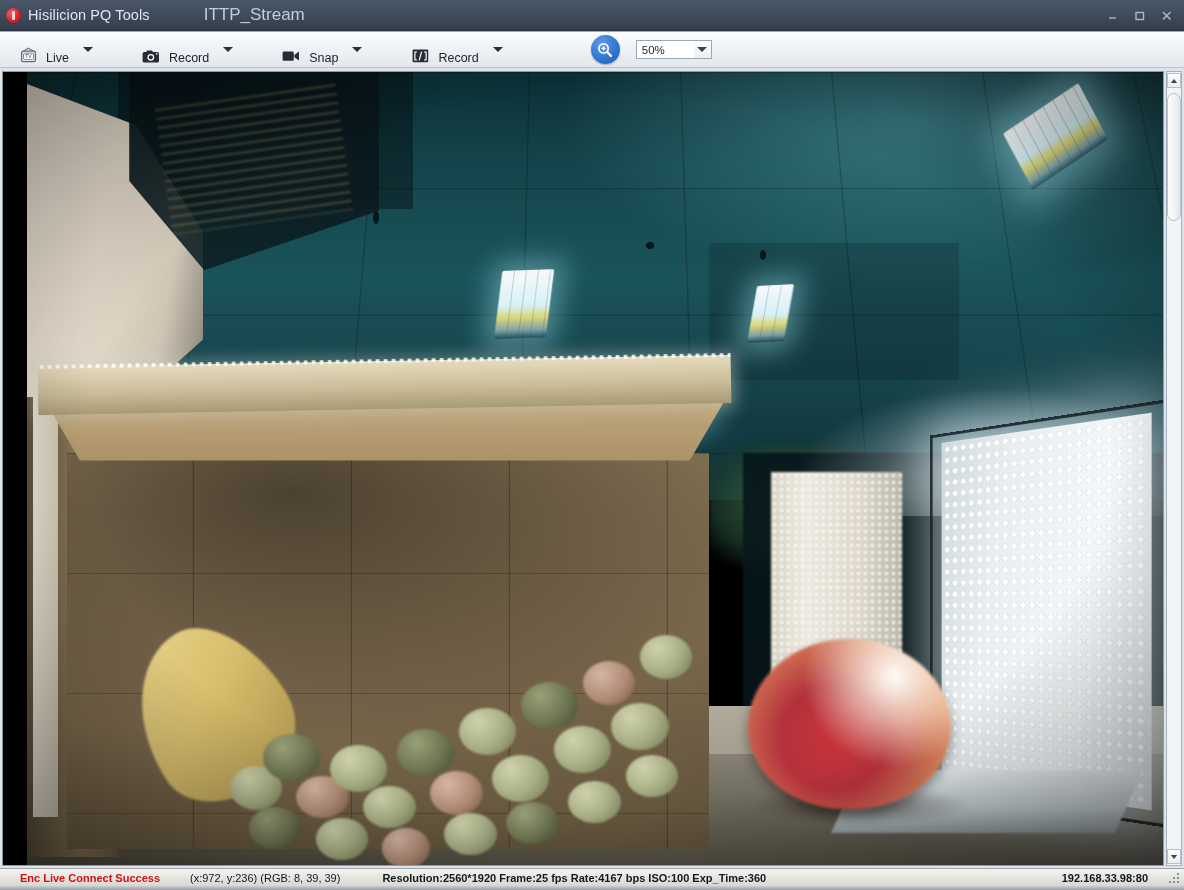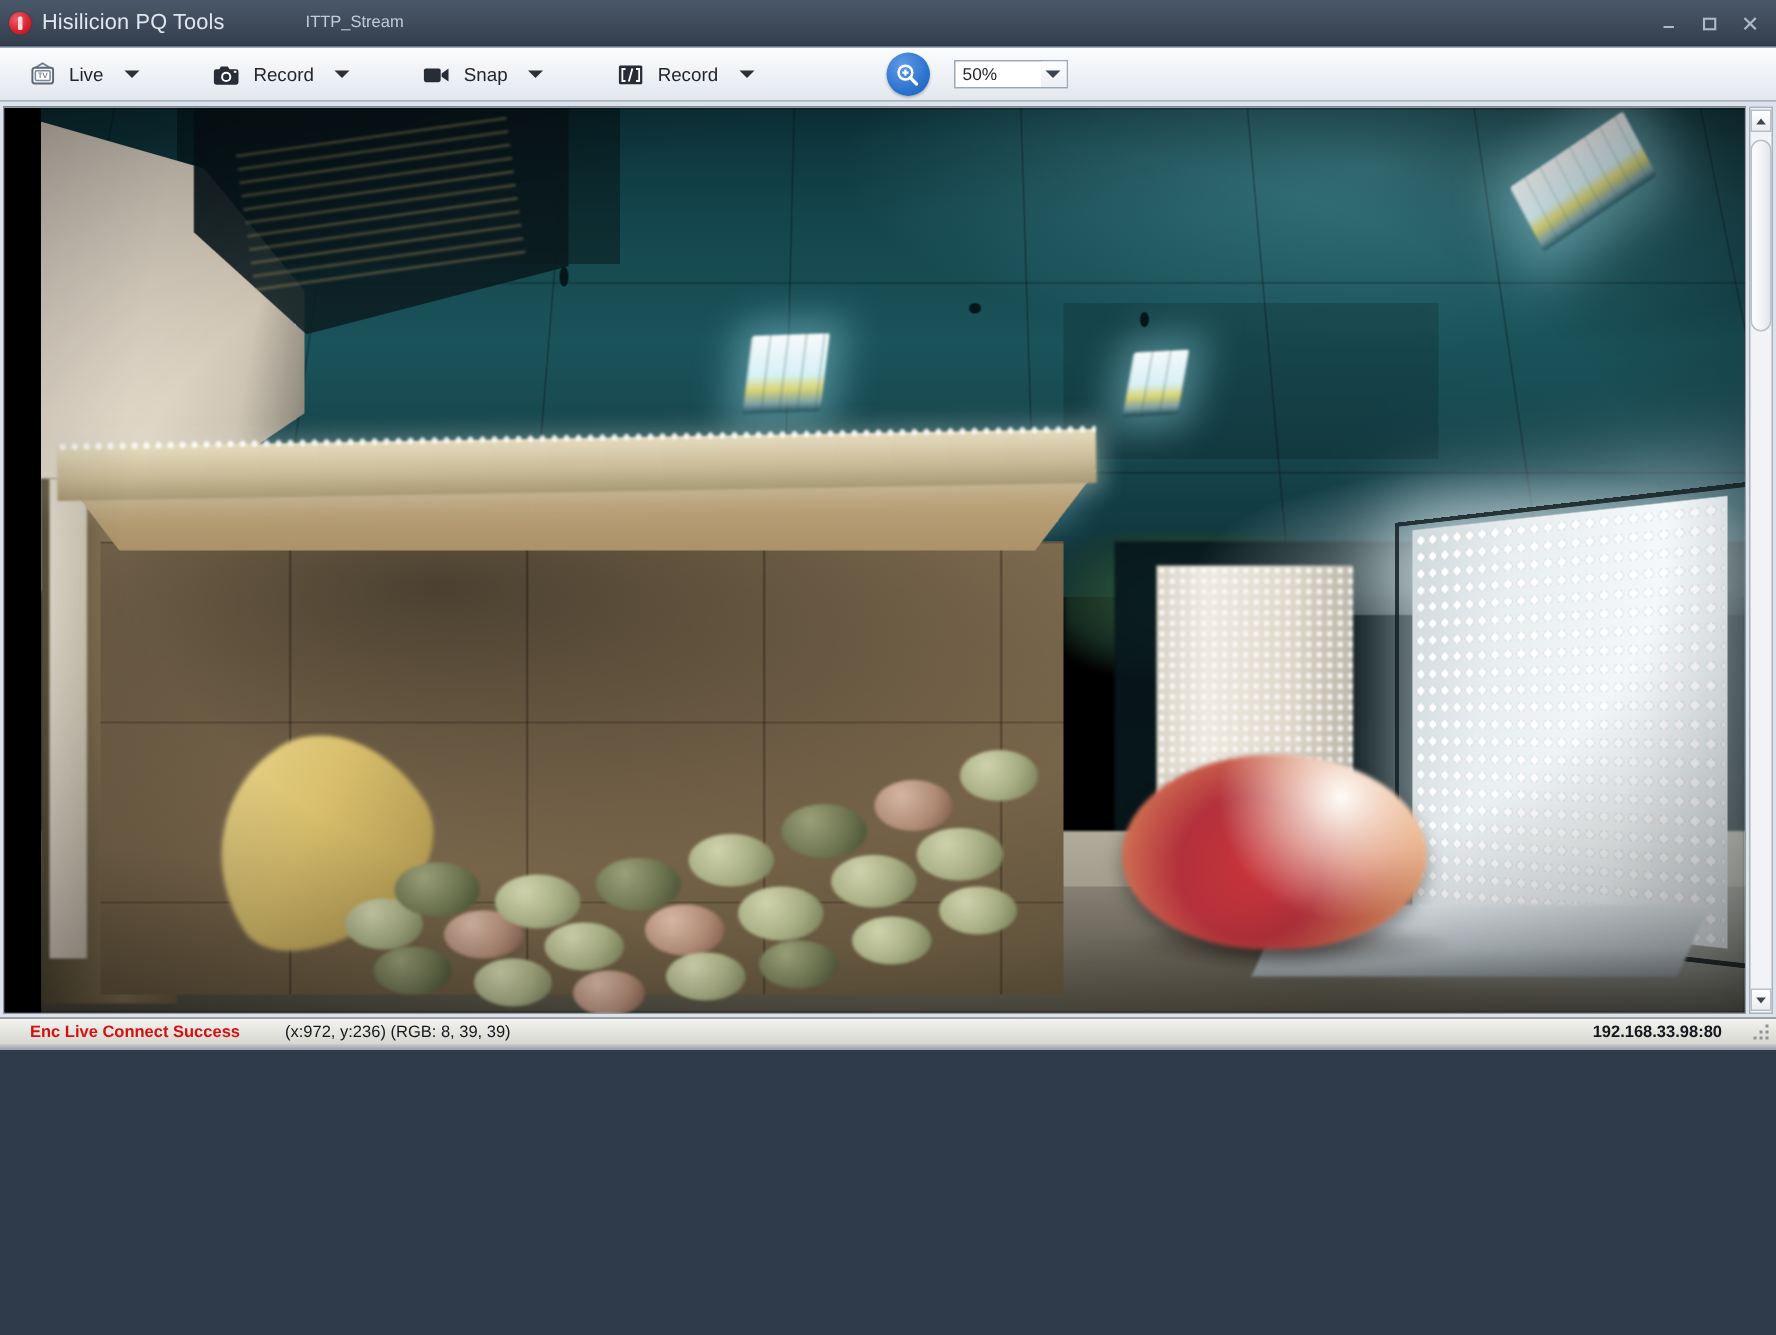--- a/index.html
+++ b/index.html
@@ -7,21 +7,21 @@
   html, body {
     width: 1184px;
     height: 890px;
     overflow: hidden;
     font-family: "Liberation Sans", sans-serif;
     background: #2f3a4a;
   }
 
   #app {
     width: 1184px;
-    height: 700px;
+    height: 890px;
     position: relative;
     display: flex;
     flex-direction: column;
     background: linear-gradient(180deg, #4a5668 0%, #3c4757 50%, #323d4c 100%);
   }
 
   
   .titlebar {
     height: 31px;
     flex: 0 0 31px;
@@ -50,21 +50,21 @@
   }
   .app-title {
     margin-left: 7px;
     font-size: 14.5px;
     color: #dfe6ef;
     letter-spacing: .1px;
     white-space: nowrap;
   }
   .doc-tab {
     margin-left: 45px;
-    font-size: 11px;
+    font-size: 17px;
     color: #c2cddc;
     padding: 3px 9px 4px 9px;
     white-space: nowrap;
   }
   .win-btns {
     position: absolute;
     right: 4px; top: 0;
     height: 31px;
     display: flex;
     align-items: center;
@@ -88,21 +88,21 @@
     padding-left: 12px;
     position: relative;
   }
   .tb-group {
     display: flex;
     align-items: center;
     height: 100%;
   }
   .tb-btn {
     display: flex;
-    align-items: center;
+    align-items: flex-end;
     height: 30px;
     padding: 0 6px;
     cursor: default;
   }
   .tb-ico {
     width: 20px; height: 18px;
     display: flex; align-items: center; justify-content: center;
     flex: 0 0 auto;
   }
   .tb-label {
@@ -734,20 +734,21 @@
         <svg width="8" height="6" viewBox="0 0 8 6">
             <path d="M4 5 L0.8 1 L7.2 1 Z" fill="#3d4550"></path>
           </svg>
       </div>
     </div>
   </div>
 
   <div class="statusbar">
     <span class="sb-cell sb-status">Enc Live Connect Success</span>
     <span class="sb-cell sb-coords">(x:972, y:236) (RGB: 8, 39, 39)</span>
+    <span class="sb-cell sb-info">Resolution:2560*1920  Frame:25 fps  Rate:4167 bps ISO:100 Exp_Time:360</span>
     <span class="sb-cell sb-ip">192.168.33.98:80</span>
     <span class="sb-grip">
       <i style="left:8px;top:8px"></i>
         <i style="left:4px;top:8px"></i>
         <i style="left:0px;top:8px"></i>
       <i style="left:8px;top:4px"></i>
         <i style="left:4px;top:4px"></i>
       <i style="left:8px;top:0px"></i>
     </span>
   </div>

